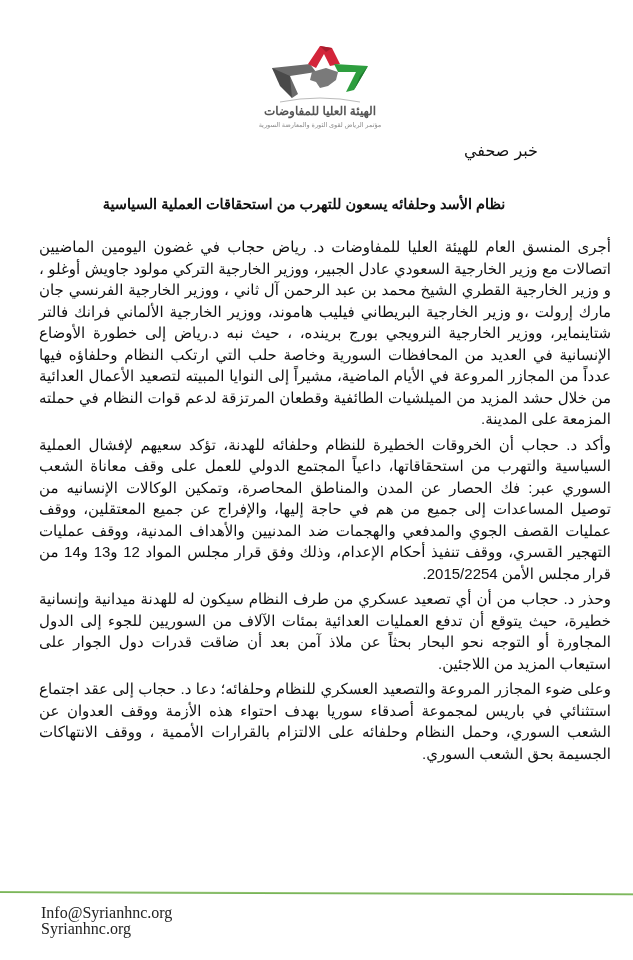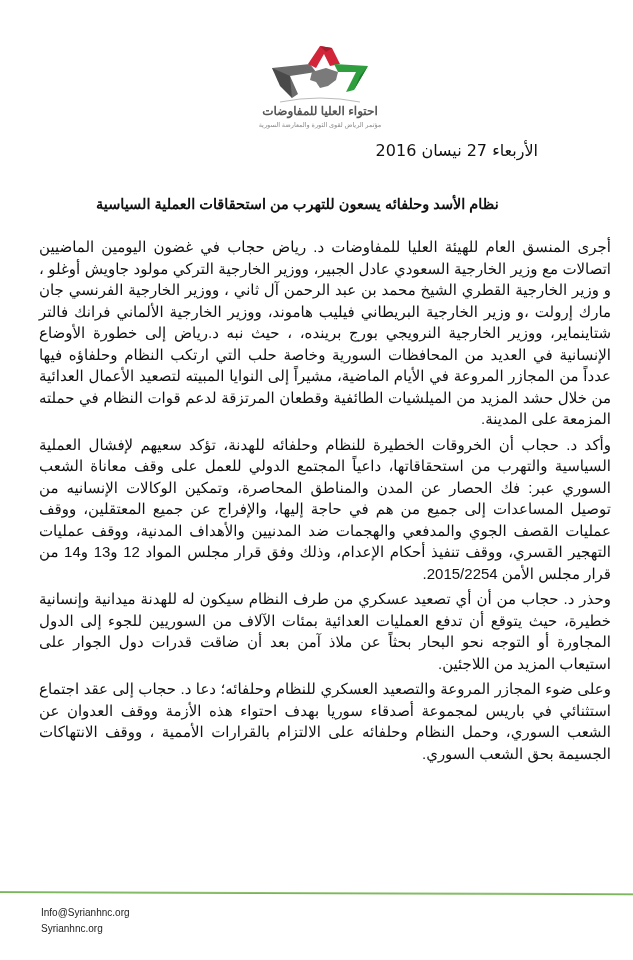--- a/index.html
+++ b/index.html
@@ -52,25 +52,25 @@
       top: 140px;
       direction: rtl;
       text-align: right;
       font-size: 16px;
       line-height: 22px;
       font-family: "DejaVu Sans", sans-serif;
     }
     .header-block div { white-space: nowrap; }
     .headline {
       position: absolute;
-      left: 96px;
+      left: 84px;
       width: 440px;
       top: 196px;
       direction: rtl;
-      text-align: left;
+      text-align: center;
       font-size: 14.5px;
       font-weight: bold;
       white-space: nowrap;
     }
     .body-text {
       position: absolute;
       left: 35px;
       width: 580px;
       top: 232px;
       direction: rtl;
@@ -90,24 +90,25 @@
       width: 633px;
       height: 2px;
       background: linear-gradient(180deg, #9bc97d 0%, #6fae4e 100%);
       transform: rotate(0.2deg);
       transform-origin: left center;
     }
     .footer-contacts {
       position: absolute;
       left: 41px;
       top: 905px;
-      font-size: 10px;
+      font-size: 16px;
       line-height: 16px;
       color: #222222;
       direction: ltr;
+      font-family: Liberation Serif, serif;
     }
   </style>
 </head>
 <body>
 
 <div class="logo">
   <svg width="140" height="62" viewBox="0 0 140 62">
 
     <path d="M22 26 L60 22 L66 30 L40 34 L48 52 L42 56 Z" fill="#6b6b6b"></path>
     <path d="M22 26 L40 34 L42 56 L30 44 Z" fill="#4a4a4a"></path>
@@ -115,26 +116,26 @@
     <path d="M58 22 L70 4 L82 6 L90 22 L80 24 L74 12 L66 26 Z" fill="#d3253a"></path>
     <path d="M70 4 L82 6 L76 10 Z" fill="#a81c2c"></path>
 
     <path d="M84 22 L118 24 L104 48 L96 50 L106 30 L88 30 Z" fill="#2e9e3f"></path>
     <path d="M118 24 L104 48 L110 34 Z" fill="#1f7a2e"></path>
 
     <path d="M62 30 L76 26 L88 30 L86 38 L78 44 L70 46 L66 40 L60 38 Z" fill="#7a7a7a"></path>
 
     <path d="M30 60 Q70 52 110 60" stroke="#bbbbbb" stroke-width="1" fill="none"></path>
   </svg>
-  <div class="logo-title">احتواء العليا للمفاوضات</div>
+  <div class="logo-title">الهيئة العليا للمفاوضات</div>
   <div class="logo-subtitle">مؤتمر الرياض لقوى الثورة والمعارضة السورية</div>
 </div>
 
 <div class="header-block">
-  <div>الأربعاء 27 نيسان 2016</div>
+  <div>خبر صحفي</div>
 </div>
 
 <div class="headline">نظام الأسد وحلفائه يسعون للتهرب من استحقاقات العملية السياسية</div>
 
 <div class="body-text">
   <p>أجرى المنسق العام للهيئة العليا للمفاوضات د. رياض حجاب في غضون اليومين الماضيين اتصالات مع وزير الخارجية السعودي عادل الجبير، ووزير الخارجية التركي مولود جاويش أوغلو ، و وزير الخارجية القطري الشيخ محمد بن عبد الرحمن آل ثاني ، ووزير الخارجية الفرنسي جان مارك إرولت ،و وزير الخارجية البريطاني فيليب هاموند، ووزير الخارجية الألماني فرانك فالتر شتاينماير، ووزير الخارجية النرويجي بورج برينده، ، حيث نبه د.رياض إلى خطورة الأوضاع الإنسانية في العديد من المحافظات السورية وخاصة حلب التي ارتكب النظام وحلفاؤه فيها عدداً من المجازر المروعة في الأيام الماضية، مشيراً إلى النوايا المبيته لتصعيد الأعمال العدائية من خلال حشد المزيد من الميلشيات الطائفية وقطعان المرتزقة لدعم قوات النظام في حملته المزمعة على المدينة.</p>
   <p>وأكد د. حجاب أن الخروقات الخطيرة للنظام وحلفائه للهدنة، تؤكد سعيهم لإفشال العملية السياسية والتهرب من استحقاقاتها، داعياً المجتمع الدولي للعمل على وقف معاناة الشعب السوري عبر: فك الحصار عن المدن والمناطق المحاصرة، وتمكين الوكالات الإنسانيه من توصيل المساعدات إلى جميع من هم في حاجة إليها، والإفراج عن جميع المعتقلين، ووقف عمليات القصف الجوي والمدفعي والهجمات ضد المدنيين والأهداف المدنية، ووقف عمليات التهجير القسري، ووقف تنفيذ أحكام الإعدام، وذلك وفق قرار مجلس المواد 12 و13 و14 من قرار مجلس الأمن 2015/2254.</p>
   <p>وحذر د. حجاب من أن أي تصعيد عسكري من طرف النظام سيكون له للهدنة ميدانية وإنسانية خطيرة، حيث يتوقع أن تدفع العمليات العدائية بمئات الآلاف من السوريين للجوء إلى الدول المجاورة أو التوجه نحو البحار بحثاً عن ملاذ آمن بعد أن ضاقت قدرات دول الجوار على استيعاب المزيد من اللاجئين.</p>
   <p>وعلى ضوء المجازر المروعة والتصعيد العسكري للنظام وحلفائه؛ دعا د. حجاب إلى عقد اجتماع استثنائي في باريس لمجموعة أصدقاء سوريا بهدف احتواء هذه الأزمة ووقف العدوان عن الشعب السوري، وحمل النظام وحلفائه على الالتزام بالقرارات الأممية ، ووقف الانتهاكات الجسيمة بحق الشعب السوري.</p>
 </div>

